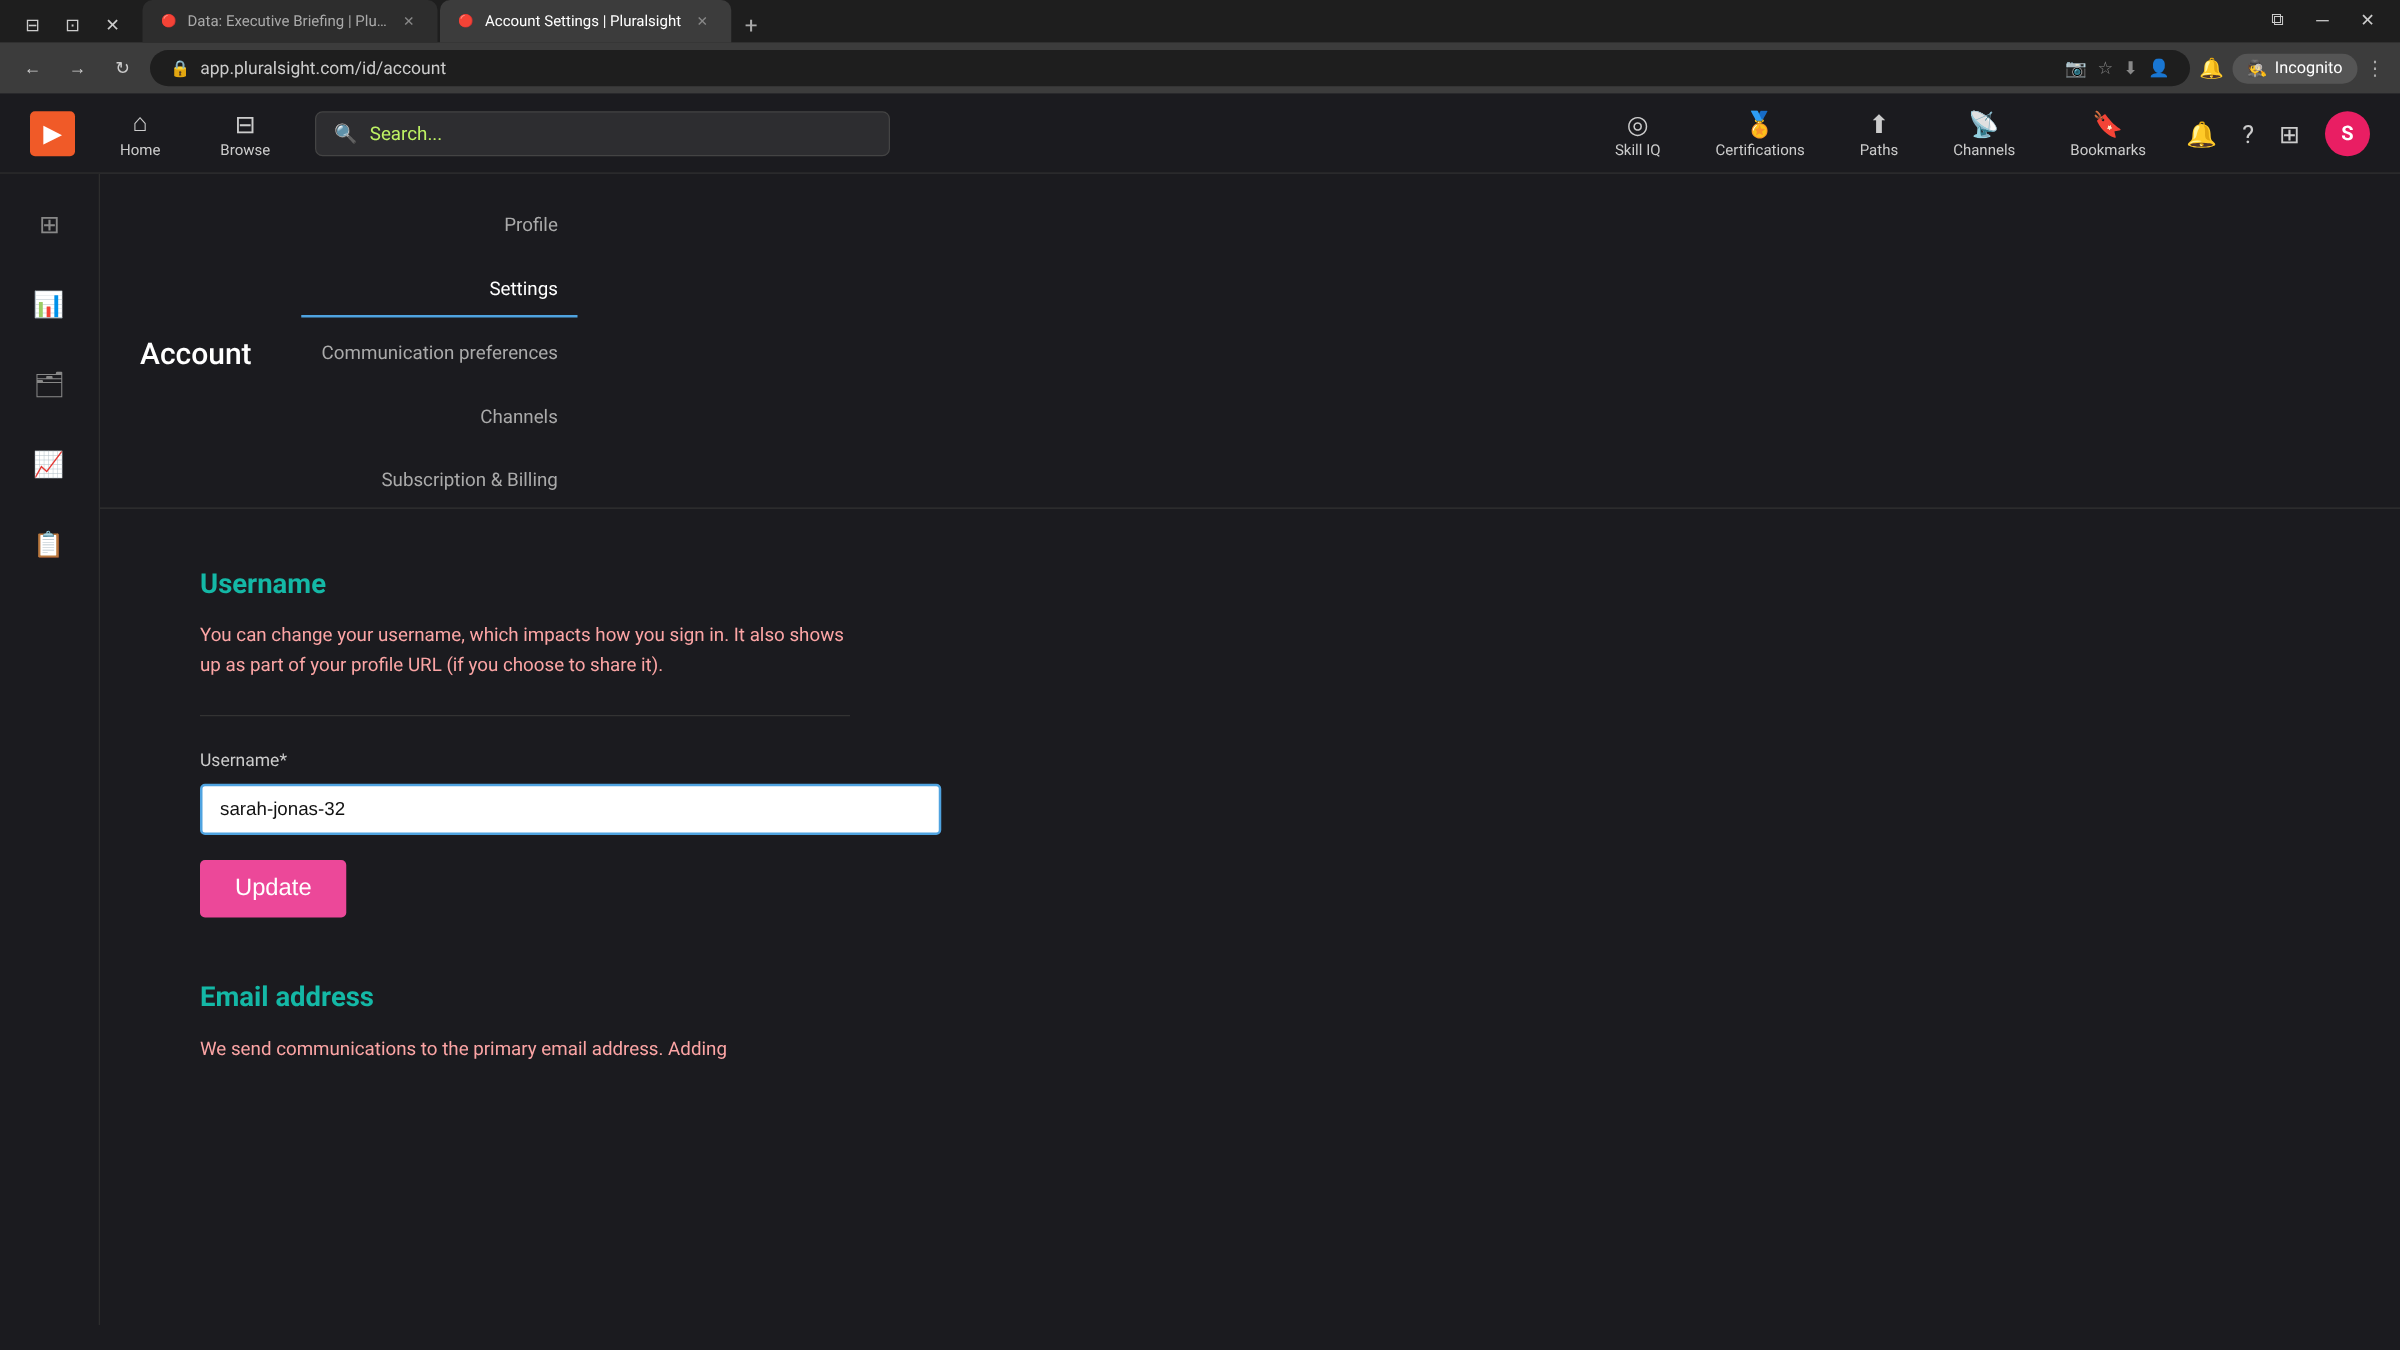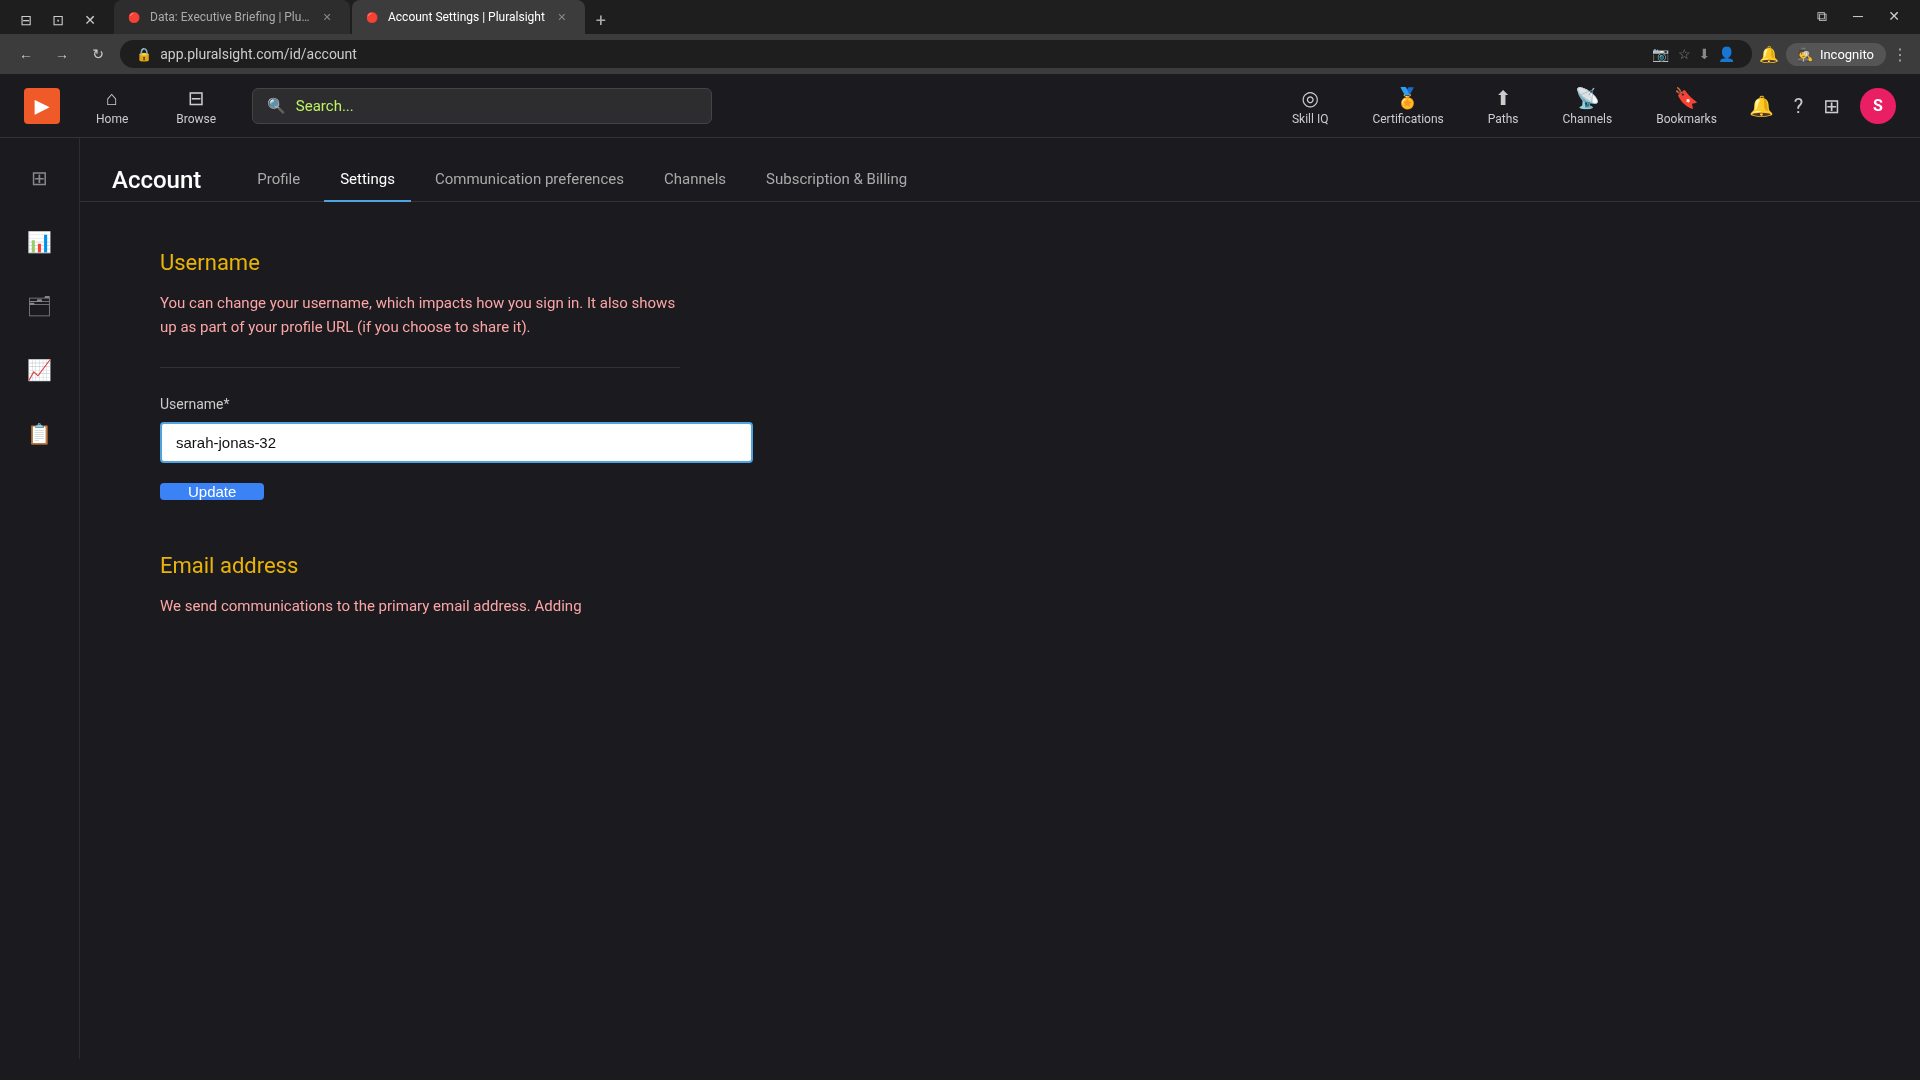--- a/index.html
+++ b/index.html
@@ -247,20 +247,21 @@
     }
     .account-title {
       font-size: 24px;
       font-weight: 500;
       color: #fff;
       margin-right: 16px;
     }
     .account-tabs {
       display: flex;
       gap: 8px;
+      flex-direction: column;
     }
     .account-tab {
       padding: 12px 16px;
       font-size: 15px;
       color: #aaa;
       cursor: pointer;
       border-bottom: 2px solid transparent;
       margin-bottom: -1px;
     }
     .account-tab.active {
@@ -269,22 +270,22 @@
     }
 
     
     .page-content {
       padding: 48px 80px;
       max-width: 1100px;
     }
 
     .section-title {
       font-size: 22px;
-      font-weight: 400;
-      color: #eab308;
+      font-weight: 700;
+      color: #14b8a6;
       margin-bottom: 16px;
     }
     .section-description {
       font-size: 15px;
       color: #fca5a5;
       line-height: 1.6;
       max-width: 520px;
     }
     .section-divider {
       border: none;
@@ -302,26 +303,26 @@
       padding: 10px 14px;
       background: #fff;
       border: 2px solid #4fa3e0;
       border-radius: 4px;
       font-size: 15px;
       color: #111;
       outline: none;
     }
     .update-btn {
       margin-top: 20px;
-      padding: 0 28px;
-      background: #3b82f6;
+      padding: 12px 28px;
+      background: #ec4899;
       color: #fff;
       border: none;
       border-radius: 4px;
-      font-size: 15px;
+      font-size: 19px;
       cursor: pointer;
     }
     .email-section {
       margin-top: 52px;
     }
   </style>
 </head>
 <body>
 
 <div class="browser-chrome">

